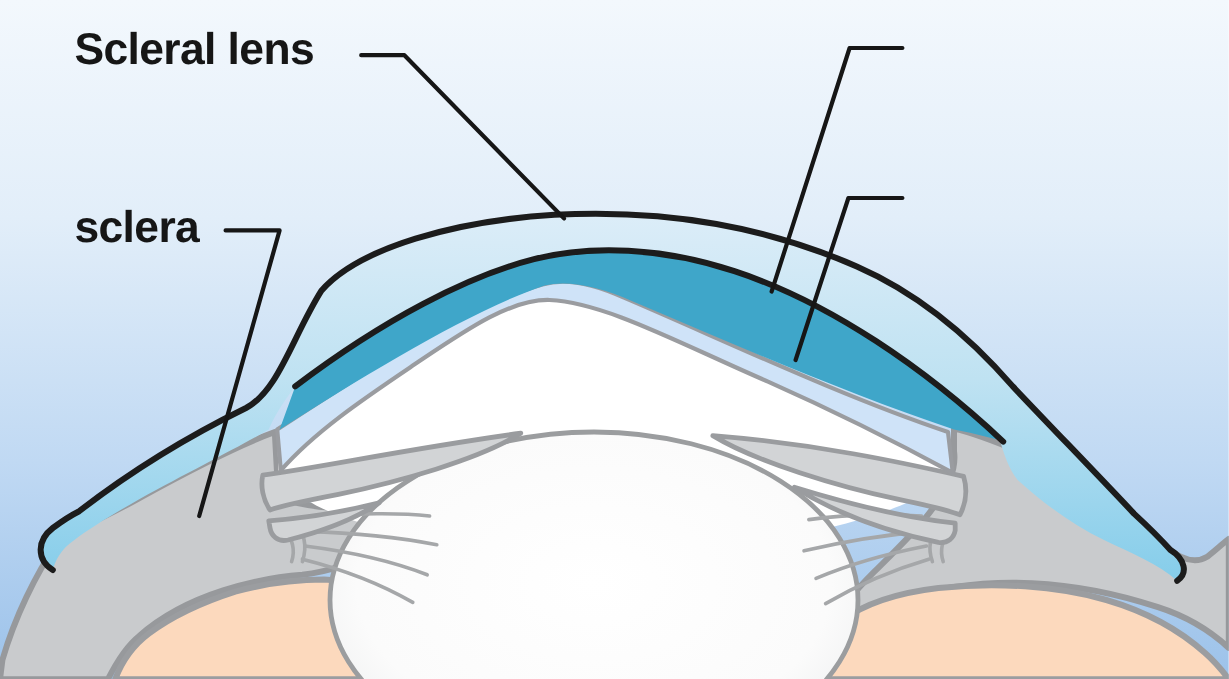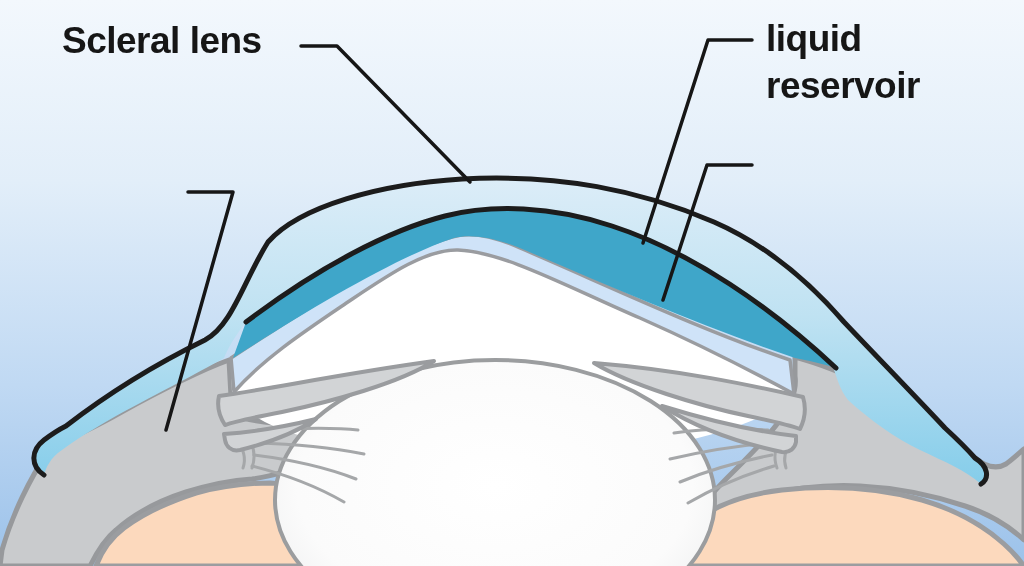--- a/index.html
+++ b/index.html
@@ -142,16 +142,16 @@
     <g stroke="#161616" stroke-width="3.5" fill="none" stroke-linejoin="round" stroke-linecap="round">
       <path d="M 301,46 L 337,46 L 470,182"></path>
       <path d="M 188,192 L 233,192 L 166,430"></path>
       <path d="M 752,40 L 708,40 L 643,243"></path>
       <path d="M 752,165 L 707,165 L 663,300"></path>
     </g>
   </svg>
 
   <div class="diagram-label lbl-scleral-lens">Scleral lens</div>
 
+  <div class="diagram-label lbl-sclera">sclera</div>
 
-  <div class="diagram-label lbl-liquid-reservoir">liquid reservoir</div>
 
 </div>
 
 </body></html>

